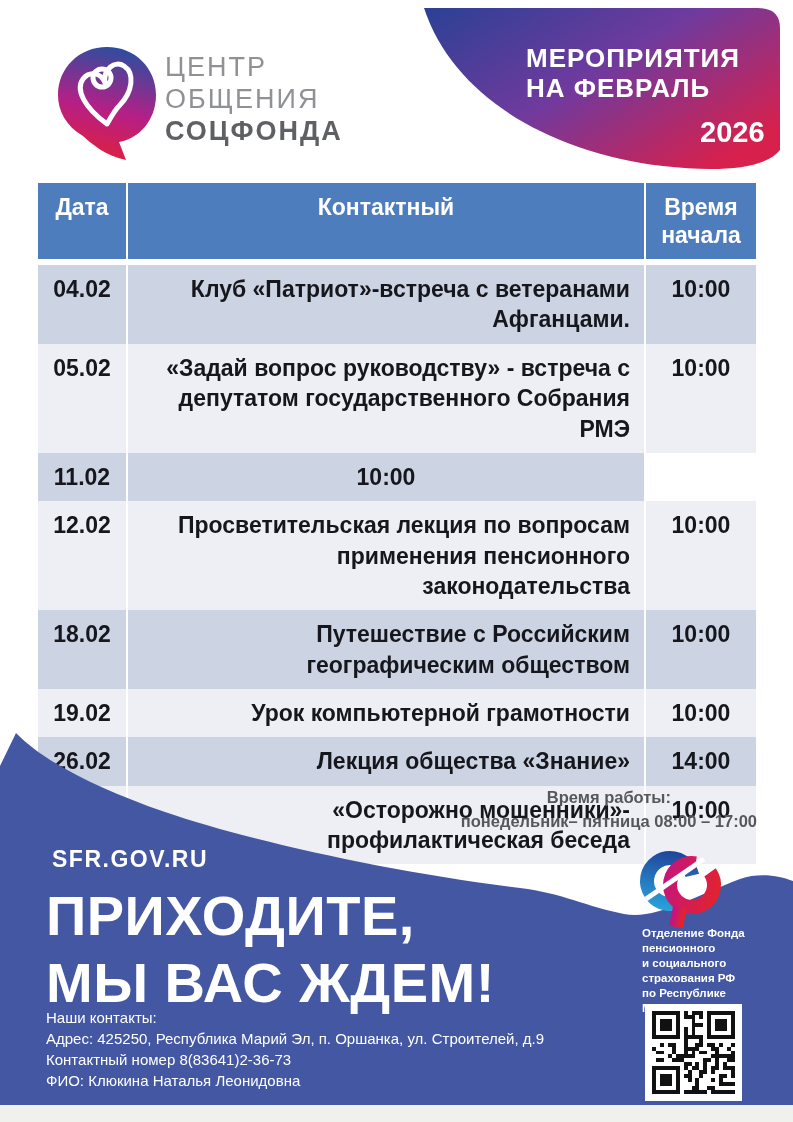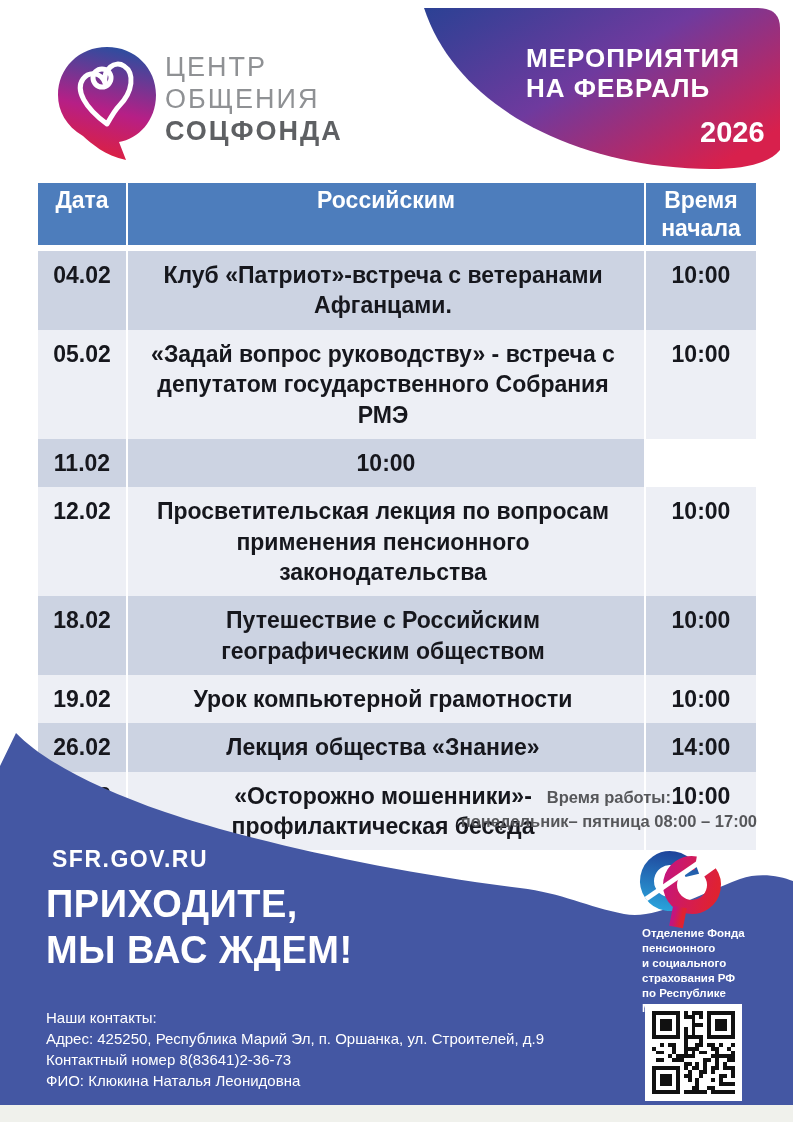--- a/index.html
+++ b/index.html
@@ -17,40 +17,40 @@
   .banner svg{position:absolute;inset:0;}
   .banner .t1{position:absolute;left:118px;top:38px;color:#ffffff;font-weight:700;
               font-size:26px;letter-spacing:1px;line-height:1.15;}
   .banner .year{position:absolute;left:292px;top:110px;color:#ffffff;font-weight:700;font-size:29px;}
 
   
   .tbl{position:absolute;left:38px;top:183px;width:718px;}
   .trow{display:grid;grid-template-columns:88px 516px 110px;column-gap:2px;}
   .thead{margin-bottom:6px;}
   .thead .cell{background:#4d7dbc;color:#ffffff;font-weight:700;font-size:23px;
-               line-height:1.22;text-align:center;padding:3px 4px;}
+               line-height:1.22;text-align:center;padding:10px 4px;}
   .thead .c-event{display:flex;align-items:flex-start;justify-content:center;}
   .tbody .trow:nth-child(odd) .cell{background:#ccd3e2;}
   .tbody .trow:nth-child(even) .cell{background:#edeff5;}
   .tbody .cell{color:#16171d;font-weight:700;font-size:23px;line-height:1.32;padding:9px 6px;}
   .tbody .c-date,.tbody .c-time{text-align:center;}
-  .tbody .c-event{text-align:center;padding-left:18px;padding-right:24px;}
+  .tbody .c-event{text-align:right;padding-left:18px;padding-right:14px;}
 
   
   .hours{position:absolute;right:36px;top:786px;text-align:center;color:#56575a;
          font-weight:700;font-size:16.5px;line-height:1.45;}
 
   
   .footer{position:absolute;left:0;top:730px;width:793px;height:392px;}
   .footer .shape{position:absolute;inset:0;z-index:0;}
   .footer .content{position:absolute;inset:0;z-index:1;}
   .site{position:absolute;left:52px;top:116px;color:#ffffff;font-weight:700;
         font-size:23px;letter-spacing:1.5px;}
   .headline{position:absolute;left:46px;top:152px;color:#ffffff;font-weight:800;
-            font-size:38px;line-height:1.2;letter-spacing:0.5px;}
+            font-size:56px;line-height:1.2;letter-spacing:0.5px;}
   .contacts{position:absolute;left:46px;top:277px;color:#ffffff;font-size:15px;
             line-height:1.4;font-weight:400;}
   .sfr-logo{position:absolute;left:636px;top:113px;width:90px;height:90px;}
   .org{position:absolute;left:642px;top:196px;width:136px;color:#ffffff;font-size:11.5px;
        line-height:1.3;font-weight:700;white-space:pre-line;}
   .qr{position:absolute;left:645px;top:274px;width:97px;height:97px;background:#ffffff;
       padding:7px;box-sizing:border-box;}
   .qr svg{width:100%;height:100%;display:block;}
 </style>
 </head>
@@ -90,21 +90,21 @@
     <div class="t1">
       <div>МЕРОПРИЯТИЯ</div>
       <div>НА ФЕВРАЛЬ</div>
     </div>
     <div class="year">2026</div>
   </div>
 
   <div class="tbl">
     <div class="trow thead">
       <div class="cell">Дата</div>
-      <div class="cell c-event">Российским</div>
+      <div class="cell c-event">Контактный</div>
       <div class="cell">Время начала</div>
     </div>
     <div class="tbody">
       <div class="trow">
         <div class="cell c-date">04.02</div>
         <div class="cell c-event">Клуб  «Патриот»-встреча с ветеранами Афганцами.</div>
         <div class="cell c-time">10:00</div>
       </div>
       <div class="trow">
         <div class="cell c-date">05.02</div>

